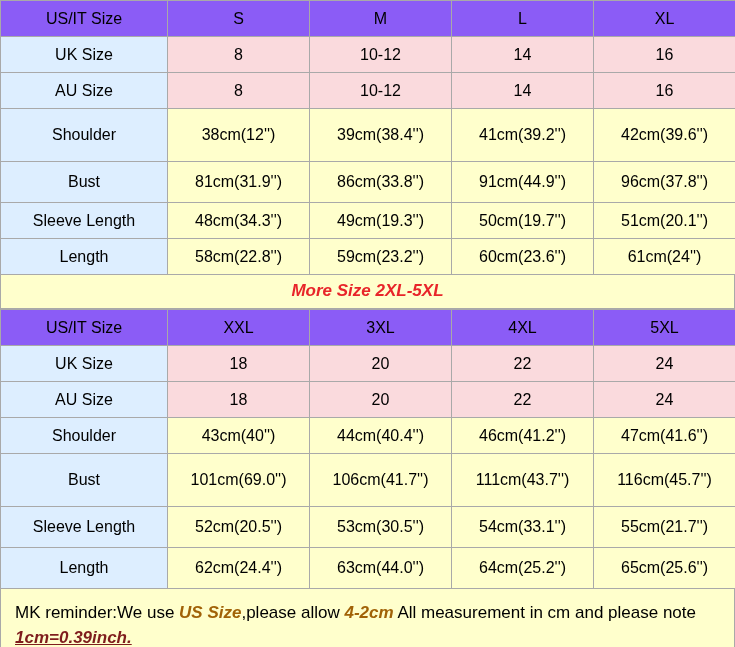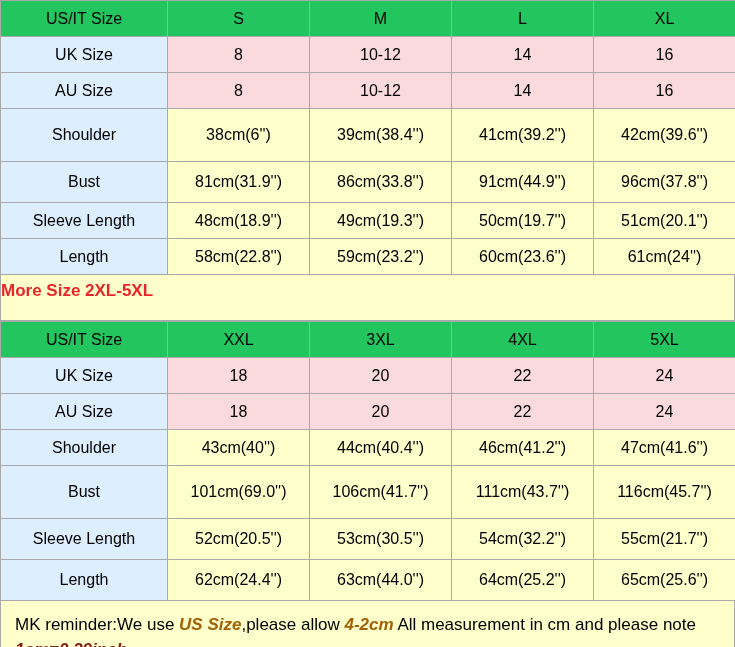--- a/index.html
+++ b/index.html
@@ -36,41 +36,42 @@
     line-height: 1.25;
   }
   
   col.c0 { width: 167px; }
   col.c1 { width: 142px; }
   col.c2 { width: 142px; }
   col.c3 { width: 142px; }
   col.c4 { width: 142px; }
 
   
-  .hdr-yellow { background: #22c55e; }
+  .hdr-yellow { background: #8b5cf6; }
   .hdr-label-blue { background: #ddeeff; }
   .cell-pink { background: #fadadd; }
   .cell-yellow { background: #ffffcc; }
 
   .row-h-tall td { height: 48px; }
   .row-h-mid td { height: 36px; }
   .row-h-sm td { height: 31px; }
 
   .more-size-bar {
     width: 735px;
     background: #ffffcc;
     border-left: 1px solid #a9a9a9;
     border-right: 1px solid #a9a9a9;
     border-bottom: 1px solid #a9a9a9;
     box-sizing: border-box;
-    text-align: left;
+    text-align: center;
     color: #e8252a;
+    font-style: italic;
     font-weight: bold;
     font-size: 17px;
-    padding: 6px 0 19px 0;
+    padding: 6px 0 7px 0;
   }
   .footer-note {
     box-sizing: border-box;
     width: 735px;
     background: #ffffcc;
     border: 1px solid #a9a9a9;
     border-top: none;
     padding: 12px 14px 14px 14px;
     font-size: 17px;
     color: #000000;
@@ -119,35 +120,35 @@
         </tr>
         <tr class="row-h-sm">
           <td class="hdr-label-blue">AU Size</td>
           <td class="cell-pink">8</td>
           <td class="cell-pink">10-12</td>
           <td class="cell-pink">14</td>
           <td class="cell-pink">16</td>
         </tr>
         <tr class="row-h-tall">
           <td class="hdr-label-blue">Shoulder</td>
-          <td class="cell-yellow">38cm(6'')</td>
+          <td class="cell-yellow">38cm(12'')</td>
           <td class="cell-yellow">39cm(38.4'')</td>
           <td class="cell-yellow">41cm(39.2'')</td>
           <td class="cell-yellow">42cm(39.6'')</td>
         </tr>
         <tr class="row-h-mid">
           <td class="hdr-label-blue">Bust</td>
           <td class="cell-yellow">81cm(31.9'')</td>
           <td class="cell-yellow">86cm(33.8'')</td>
           <td class="cell-yellow">91cm(44.9'')</td>
           <td class="cell-yellow">96cm(37.8'')</td>
         </tr>
         <tr class="row-h-sm">
           <td class="hdr-label-blue">Sleeve Length</td>
-          <td class="cell-yellow">48cm(18.9'')</td>
+          <td class="cell-yellow">48cm(34.3'')</td>
           <td class="cell-yellow">49cm(19.3'')</td>
           <td class="cell-yellow">50cm(19.7'')</td>
           <td class="cell-yellow">51cm(20.1'')</td>
         </tr>
         <tr class="row-h-sm">
           <td class="hdr-label-blue">Length</td>
           <td class="cell-yellow">58cm(22.8'')</td>
           <td class="cell-yellow">59cm(23.2'')</td>
           <td class="cell-yellow">60cm(23.6'')</td>
           <td class="cell-yellow">61cm(24'')</td>
@@ -198,21 +199,21 @@
           <td class="hdr-label-blue">Bust</td>
           <td class="cell-yellow">101cm(69.0'')</td>
           <td class="cell-yellow">106cm(41.7'')</td>
           <td class="cell-yellow">111cm(43.7'')</td>
           <td class="cell-yellow">116cm(45.7'')</td>
         </tr>
         <tr class="row-h-mid">
           <td class="hdr-label-blue">Sleeve Length</td>
           <td class="cell-yellow">52cm(20.5'')</td>
           <td class="cell-yellow">53cm(30.5'')</td>
-          <td class="cell-yellow">54cm(32.2'')</td>
+          <td class="cell-yellow">54cm(33.1'')</td>
           <td class="cell-yellow">55cm(21.7'')</td>
         </tr>
         <tr class="row-h-mid">
           <td class="hdr-label-blue">Length</td>
           <td class="cell-yellow">62cm(24.4'')</td>
           <td class="cell-yellow">63cm(44.0'')</td>
           <td class="cell-yellow">64cm(25.2'')</td>
           <td class="cell-yellow">65cm(25.6'')</td>
         </tr>
       </tbody>

